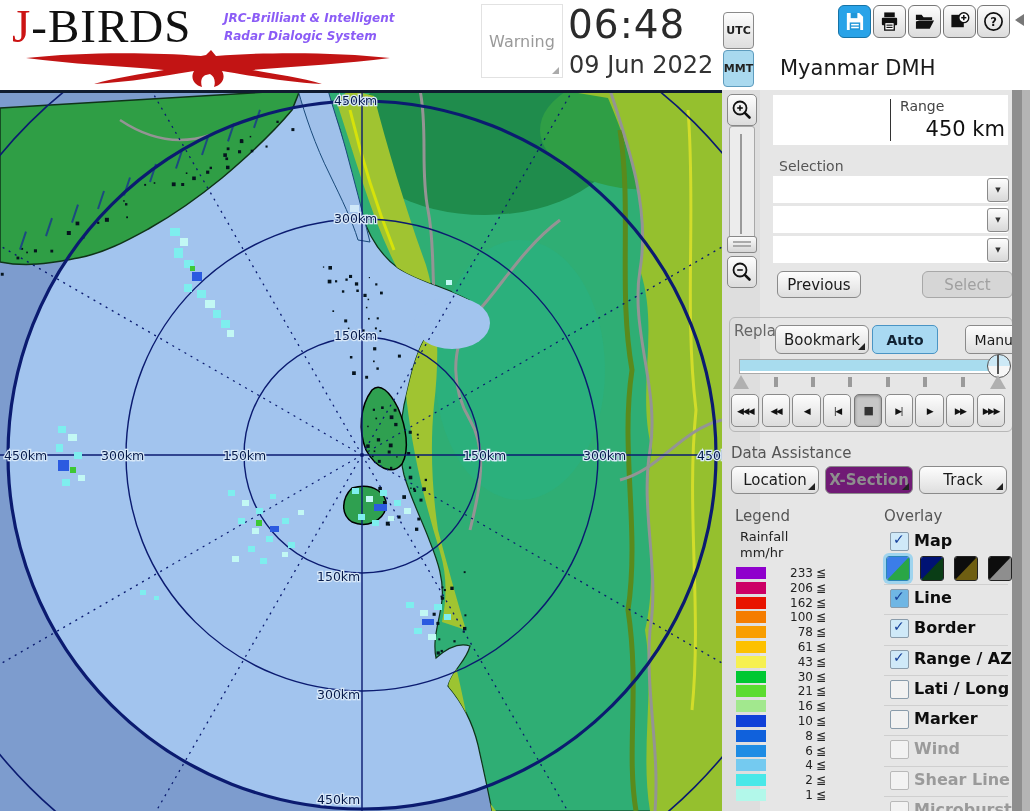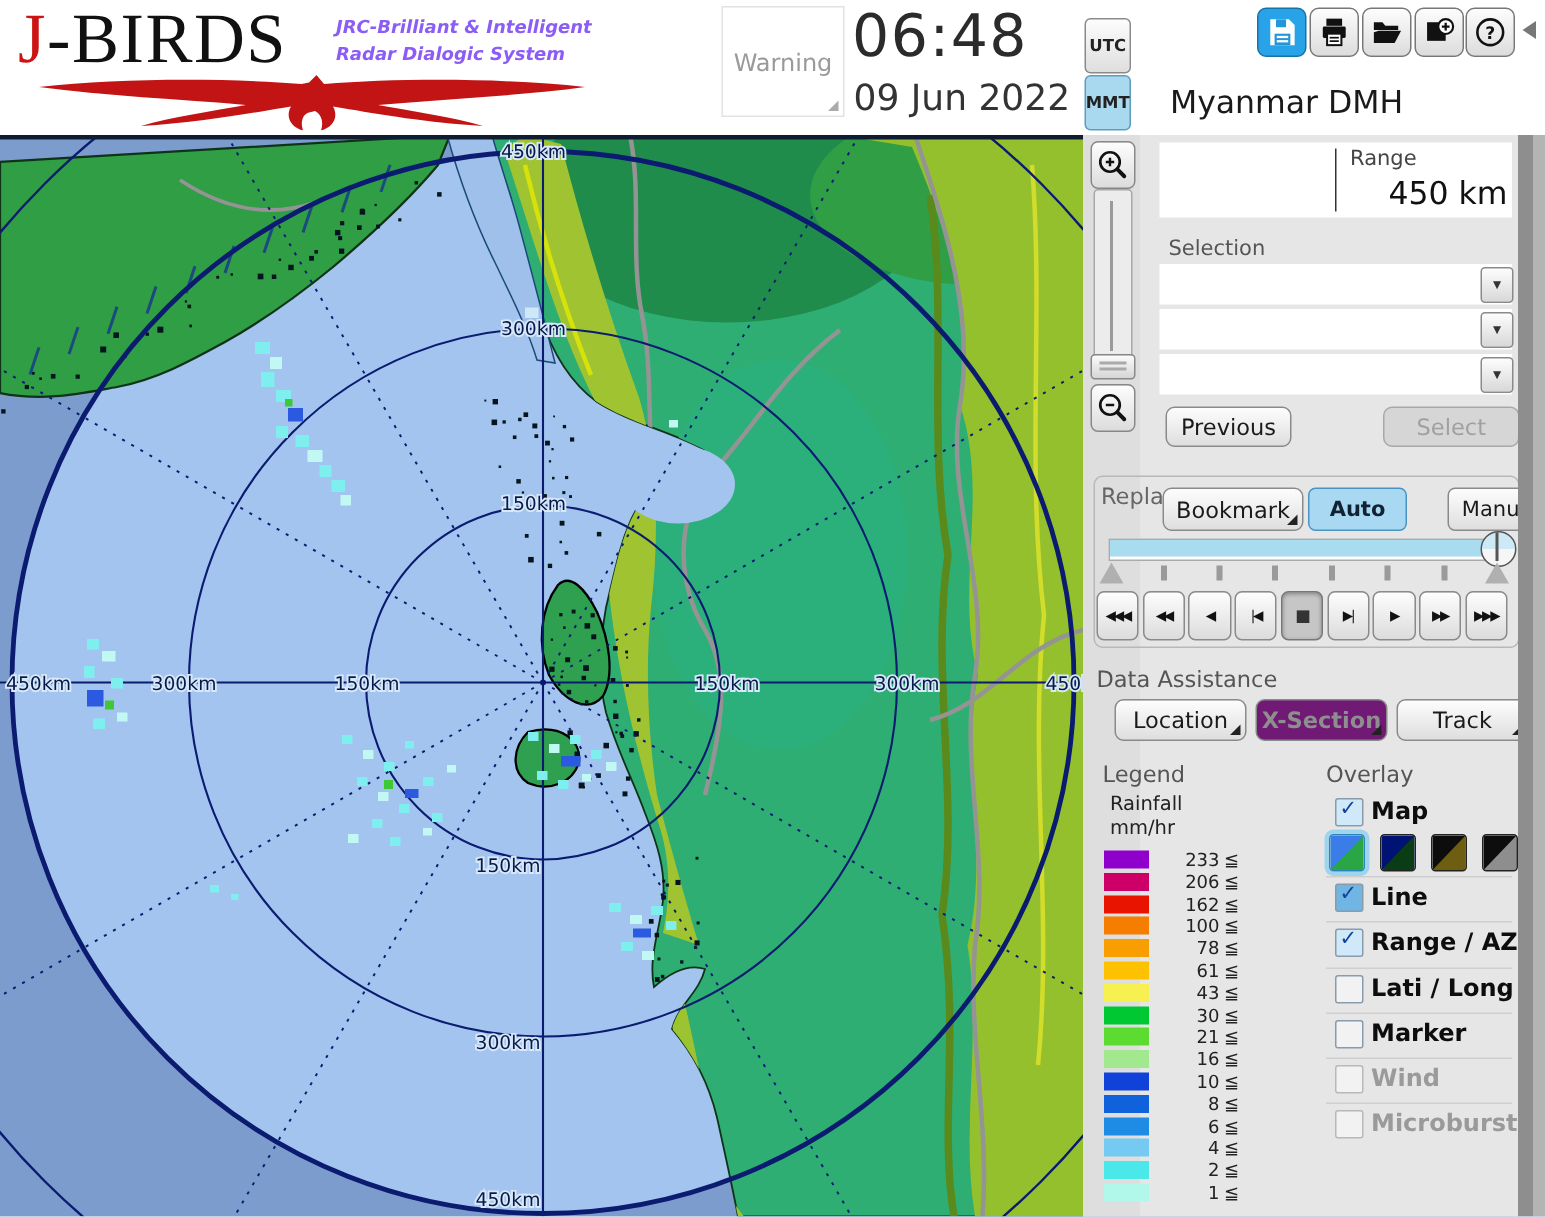--- a/index.html
+++ b/index.html
@@ -82,21 +82,21 @@
   .tick{top:377px;width:4px;height:10px;background:#9a9a9a;}
   .playback{left:731px;top:394px;width:274px;display:flex;gap:2.4px;}
   .pb-btn{width:28px;height:31px;border:1px solid #8a8a8a;border-radius:5px;
           background:linear-gradient(#fdfdfd,#dcdcdc);display:flex;align-items:center;justify-content:center;}
   .pb-btn span{font-size:9px;letter-spacing:-1.5px;color:#111;white-space:nowrap;}
   .pb-btn.pressed{background:#c6c6c6;border-color:#777;box-shadow:inset 0 1px 3px rgba(0,0,0,.35);}
   .pb-btn.pressed span{font-size:11px;color:#333;}
 
   
   .da-label{left:731px;top:444px;font-size:15px;color:#555;}
-  .da-buttons{left:731px;top:466px;width:276px;display:flex;gap:6px;margin-left:12px;}
+  .da-buttons{left:731px;top:466px;width:276px;display:flex;gap:6px;}
   .da-btn{position:relative;height:26px;flex:1;border:1px solid #8a8a8a;border-radius:6px;font-size:15px;color:#1a1a1a;
           background:linear-gradient(#fdfdfd,#dedede);display:flex;align-items:center;justify-content:center;}
   .da-btn.disabled{background:#701a75;color:#8e8e8e;font-weight:bold;}
 
   
   .legend-label{left:735px;top:507px;font-size:15px;color:#555;}
   .overlay-label{left:884px;top:507px;font-size:15px;color:#555;}
   .legend-unit{left:740px;font-size:13px;color:#222;}
   .legend-list{left:734px;top:566px;width:100px;}
   .lg-row{position:relative;height:14.8px;}
@@ -757,20 +757,24 @@
       </div>
     </div>
   <div class="abs ov-sep"></div>
   <div class="abs ov-list">
 
       <div class="ov-row checked">
         <span class="cb" style="background: rgb(111, 182, 228);"></span>
         <span class="ov-label">Line</span>
       </div>
 
+      <div class="ov-row checked">
+        <span class="cb" style="background: rgb(207, 233, 248);"></span>
+        <span class="ov-label">Border</span>
+      </div>
 
       <div class="ov-row checked">
         <span class="cb" style="background: rgb(207, 233, 248);"></span>
         <span class="ov-label">Range / AZ</span>
       </div>
 
       <div class="ov-row unchecked">
         <span class="cb" style="background: rgb(242, 242, 242);"></span>
         <span class="ov-label">Lati / Long</span>
       </div>
@@ -778,20 +782,24 @@
       <div class="ov-row unchecked">
         <span class="cb" style="background: rgb(242, 242, 242);"></span>
         <span class="ov-label">Marker</span>
       </div>
 
       <div class="ov-row unchecked disabled">
         <span class="cb" style="background: rgb(242, 242, 242);"></span>
         <span class="ov-label">Wind</span>
       </div>
 
+      <div class="ov-row unchecked disabled">
+        <span class="cb" style="background: rgb(242, 242, 242);"></span>
+        <span class="ov-label">Shear Line</span>
+      </div>
 
       <div class="ov-row unchecked disabled">
         <span class="cb" style="background: rgb(242, 242, 242);"></span>
         <span class="ov-label">Microburst</span>
       </div>
     </div>
 
   <div class="abs edge-strip-a"></div>
   <div class="abs edge-strip-b"></div>
 </div>

